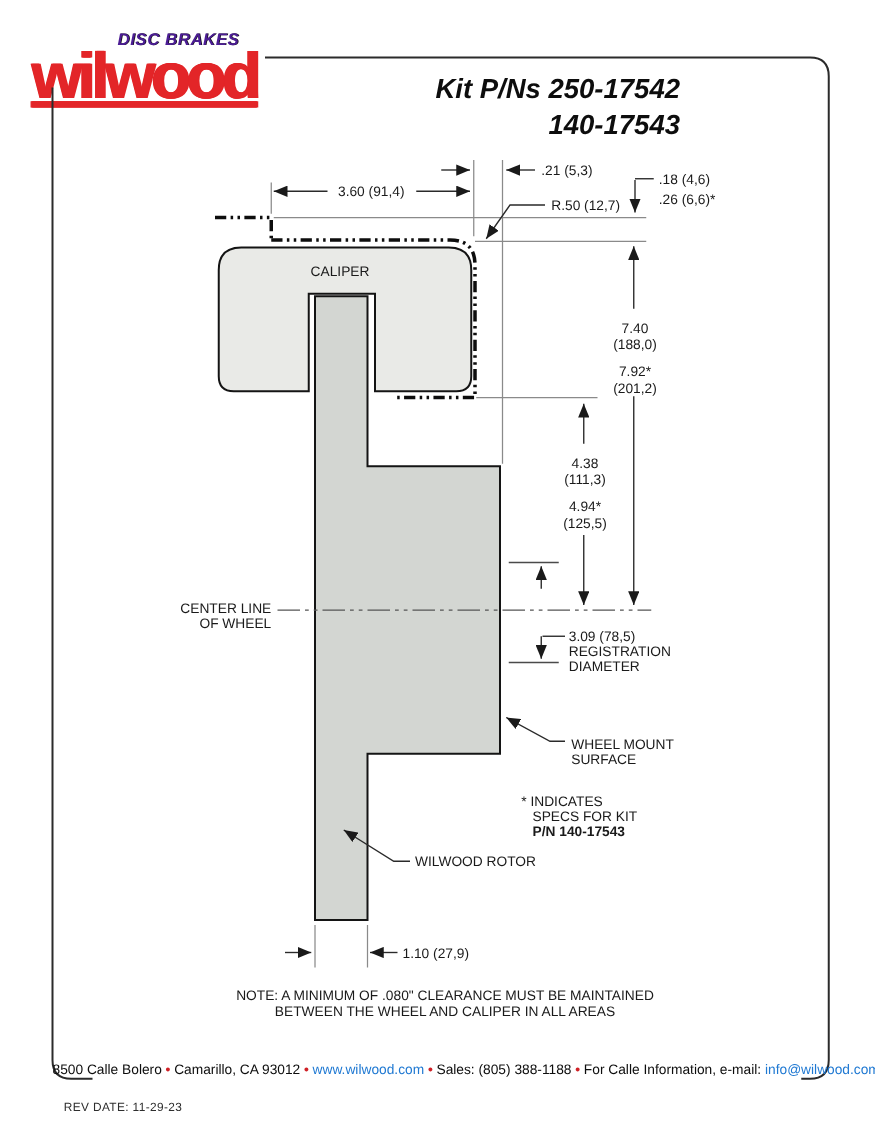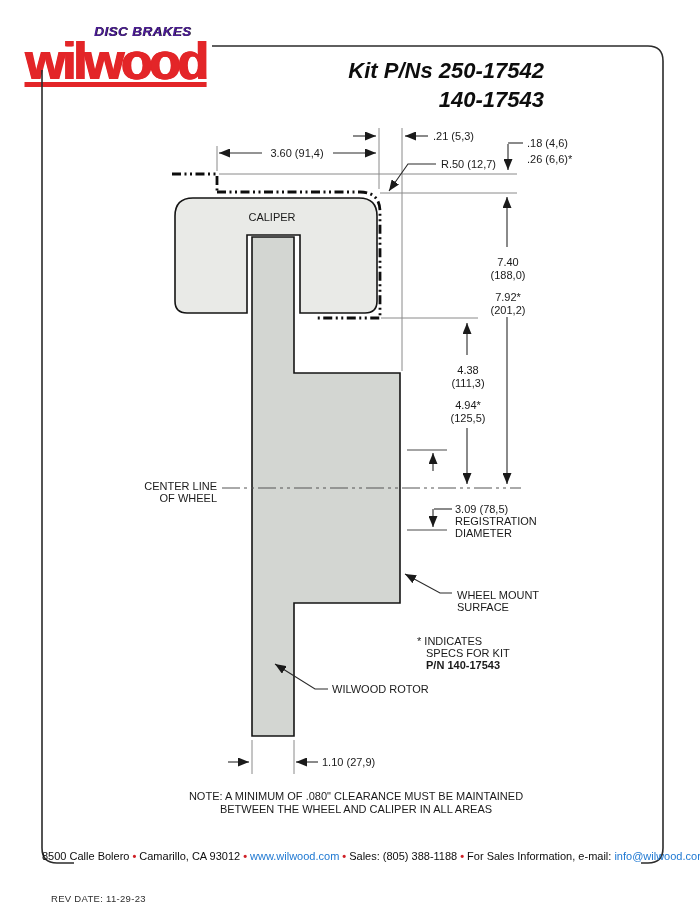--- a/index.html
+++ b/index.html
@@ -28,21 +28,21 @@
   .dim{stroke:#2a2a2a;stroke-width:1.1;fill:none;}
   .frame{stroke:#2b2b2b;stroke-width:1.6;fill:none;}
   .clear{stroke:#0d0d0d;stroke-width:2.8;fill:none;stroke-dasharray:9 3.5 2 3.5 2 3.5;}
   .cline{stroke:#555;stroke-width:1;fill:none;stroke-dasharray:18 4 3 4 3 4;}
 
   
   .footer{position:absolute;left:42px;top:850px;width:621px;text-align:center;
           font-size:11px;white-space:nowrap;color:#0d0d0d;background:transparent;}
   .footer .dot{color:#cf2026;font-weight:bold;padding:0 3px;}
   .footer .lnk{color:#1e78d2;text-decoration:none;cursor:pointer;}
-  .rev{position:absolute;left:51px;top:881px;font-size:9.5px;letter-spacing:.3px;color:#2e2e2e;margin-top:12px;}
+  .rev{position:absolute;left:51px;top:881px;font-size:9.5px;letter-spacing:.3px;color:#2e2e2e;}
 </style>
 </head>
 <body>
 
 <div id="page">
 
   <div class="logo">
     <div class="logo-top">DISC BRAKES</div>
     <div class="logo-script">wilwood</div>
   </div>
@@ -133,17 +133,17 @@
     <text class="t tb" x="426" y="669">P/N 140-17543</text>
 
     <text class="t" x="332" y="693">WILWOOD ROTOR</text>
     <text class="t" x="322" y="766">1.10 (27,9)</text>
 
     <text class="t tm" x="356" y="800">NOTE: A MINIMUM OF .080" CLEARANCE MUST BE MAINTAINED</text>
     <text class="t tm" x="356" y="813">BETWEEN THE WHEEL AND CALIPER IN ALL AREAS</text>
   </svg>
 
   <div class="footer">
-    <span>8500 Calle Bolero</span><span class="dot">•</span><span>Camarillo, CA 93012</span><span class="dot">•</span><span class="lnk">www.wilwood.com</span><span class="dot">•</span><span>Sales: (805) 388-1188</span><span class="dot">•</span><span>For Sales Information, e-mail:</span>&nbsp;<span class="lnk">info@wilwood.com</span>
+    <span>8500 Calle Bolero</span><span class="dot">•</span><span>Camarillo, CA 93012</span><span class="dot">•</span><span class="lnk">www.wilwood.com</span><span class="dot">•</span><span>Sales: (805) 388-1188</span><span class="dot">•</span><span>For Calle Information, e-mail:</span>&nbsp;<span class="lnk">info@wilwood.com</span>
   </div>
   <div class="rev">REV DATE:  11-29-23</div>
 
 </div>
 
 </body></html>

